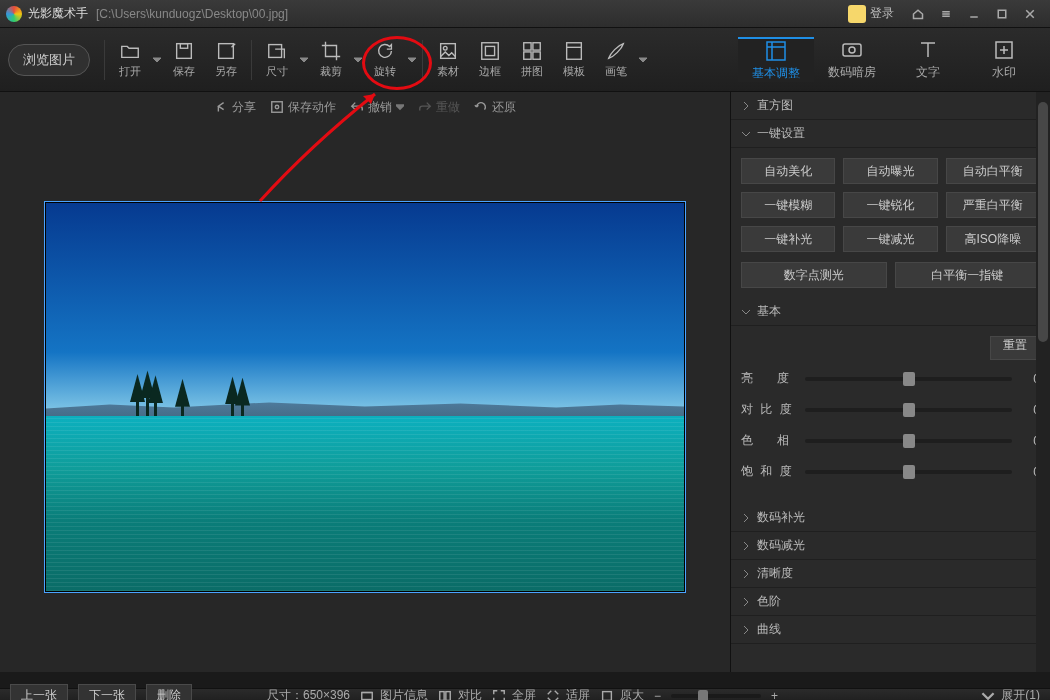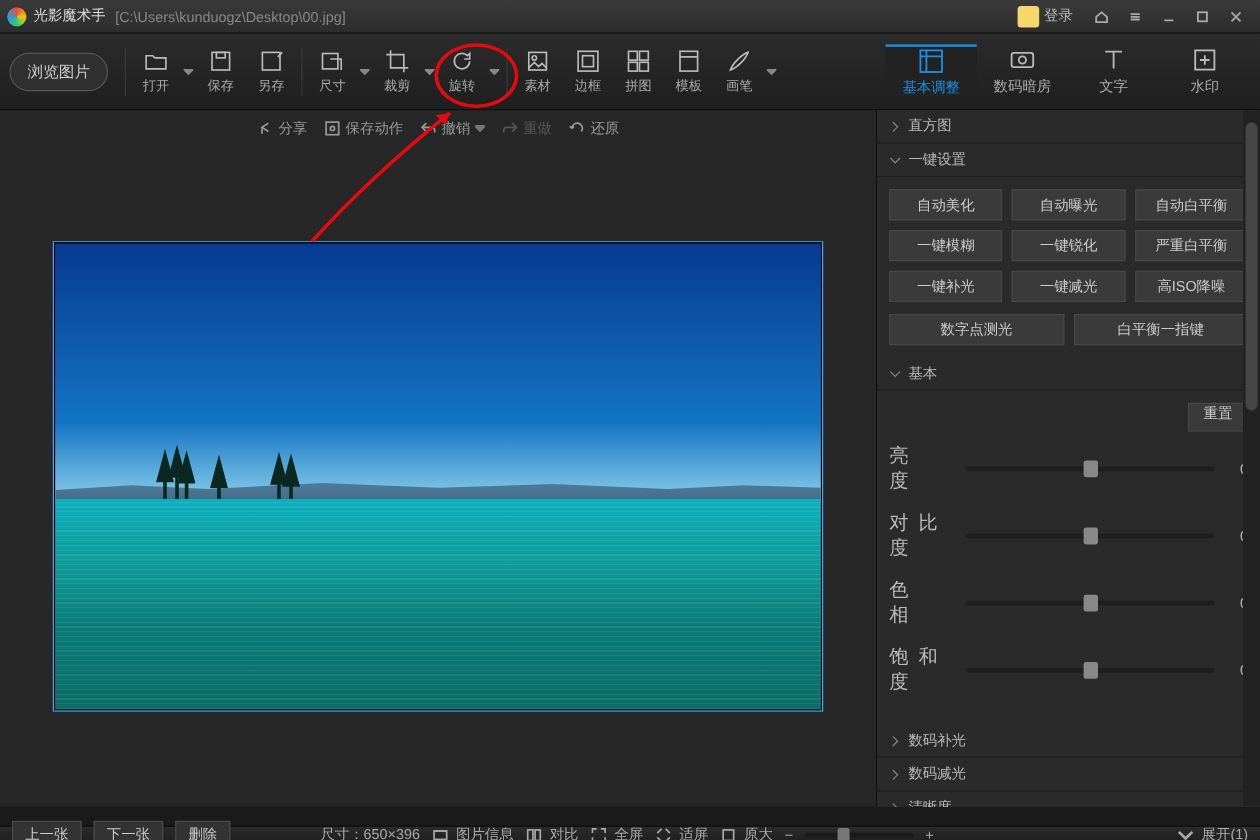--- a/index.html
+++ b/index.html
@@ -53,21 +53,21 @@
 .panel-hd .chev { width: 10px; height: 10px; margin-right: 6px; }
 .panel-body { padding: 10px; }
 .preset-grid { display: grid; grid-template-columns: repeat(3,1fr); gap: 8px; }
 .preset-btn { height: 26px; background: #3a3a3a; color: #ccc; font-size: 12px; display: flex; align-items: center; justify-content: center; cursor: pointer; border: 1px solid #474747; }
 .preset-row2 { display:flex; gap:8px; margin-top:10px; }
 .preset-row2 .preset-btn { flex:1; }
 
 .basic-top { display:flex; justify-content:flex-end; margin-bottom:10px;}
 .reset-btn { height:24px; padding:0 12px; background:#3a3a3a; color:#ccc; font-size:12px; border:1px solid #474747; cursor:pointer;}
 .slider-row { display:flex; align-items:center; margin-bottom:14px; gap:8px; }
-.slider-label { width:56px; font-size:16px; color:#bbb; letter-spacing:6px; }
+.slider-label { width:56px; font-size:12px; color:#bbb; letter-spacing:6px; }
 .slider-label.tight { letter-spacing:2px; }
 .slider-track { flex:1; height:4px; background:#1e1e1e; border-radius:2px; position:relative; cursor:pointer;}
 .slider-thumb { position:absolute; top:-5px; width:12px; height:14px; background:#888; border-radius:2px; left:calc(50% - 6px);}
 .slider-val { width:20px; text-align:right; font-size:12px; color:#bbb; }
 
 .side-scroll { position:absolute; right:0; top:92px; bottom:28px; width:14px; background:#222; }
 .side-scroll .thumb{position:absolute;left:2px;right:2px;top:10px;height:240px;background:#474747;border-radius:5px;}
 
 .statusbar { height: 14px; background: linear-gradient(#2b2b2b,#1f1f1f); display: flex; align-items: center; padding: 0 10px; gap: 10px; font-size: 12px; color: #aaa; border-top:1px solid #111;margin-top:16px;}
 .sb-btn { padding: 2px 10px; background:#333; border:1px solid #4a4a4a; cursor:pointer; font-size:12px; color:#ccc;}
@@ -408,20 +408,26 @@
     <div class="panel-hd">
         <svg class="chev" viewBox="0 0 10 10">
           <path d="M3 1l4 4-4 4" fill="none" stroke="#888"></path>
         </svg>
         <span>清晰度</span>
       </div>
     <div class="panel-hd">
         <svg class="chev" viewBox="0 0 10 10">
           <path d="M3 1l4 4-4 4" fill="none" stroke="#888"></path>
         </svg>
+        <span>色阶</span>
+      </div>
+    <div class="panel-hd">
+        <svg class="chev" viewBox="0 0 10 10">
+          <path d="M3 1l4 4-4 4" fill="none" stroke="#888"></path>
+        </svg>
         <span>曲线</span>
       </div>
   </div>
 </div>
 
 <div class="side-scroll">
     <div class="thumb"></div>
   </div>
 
 <div class="statusbar">

